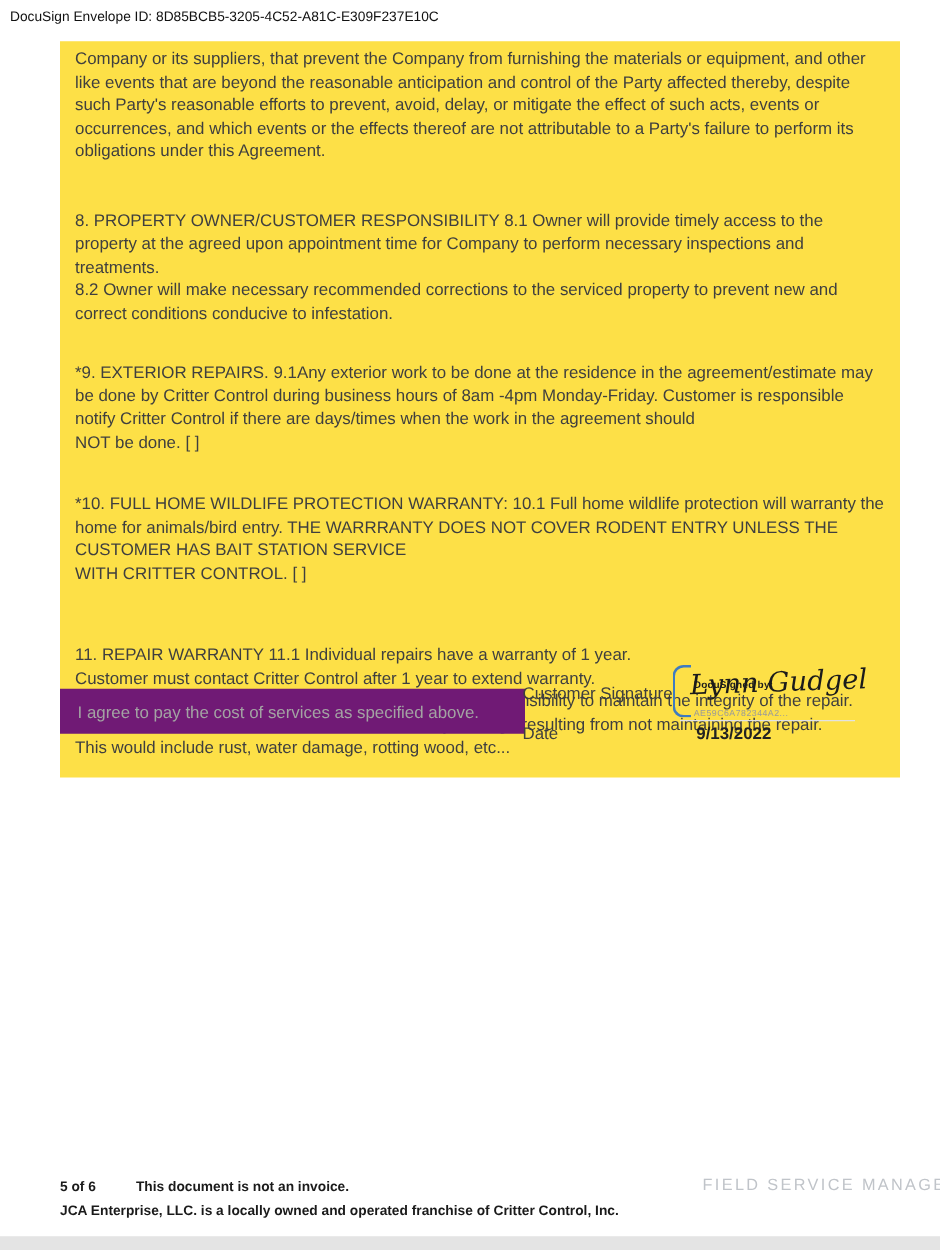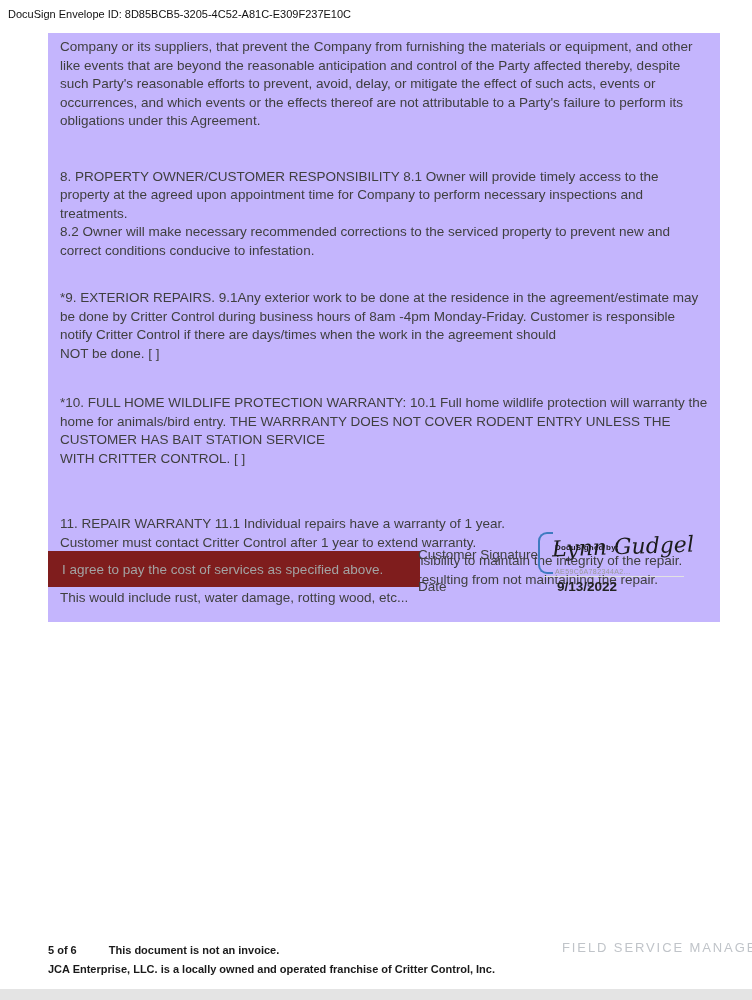--- a/index.html
+++ b/index.html
@@ -9,33 +9,33 @@
     font-family: "Liberation Sans", sans-serif;
     position: relative;
     overflow: hidden;
   }
   .envelope-id {
     position: absolute; left: 8px; top: 8px;
     font-size: 11px; color: #111111;
   }
   .content-block {
     position: absolute; left: 48px; top: 33px; width: 672px;
-    background: #c4b5fd;
+    background: #fde047;
     padding: 5px 12px 14px 12px;
     color: #3f3f3f;
     font-size: 13.5px; line-height: 18.5px;
   }
   .para { white-space: pre-wrap; }
   .para.p1  { margin-bottom: 37px; }
   .para.p8  { margin-bottom: 29px; }
   .para.p9  { margin-bottom: 31px; }
   .para.p10 { margin-bottom: 47px; }
   .agree-band {
     position: absolute; left: 48px; top: 551px; width: 372px; height: 36px;
-    background: #7f1d1d; color: #a3a3a3;
+    background: #701a75; color: #a3a3a3;
     font-size: 13.5px;
     display: flex; align-items: center;
     padding-left: 14px;
   }
   .sig-label {
     position: absolute; left: 418px; top: 547px;
     font-size: 13.5px; color: #3f3f3f;
   }
   .date-label {
     position: absolute; left: 418px; top: 579px;

